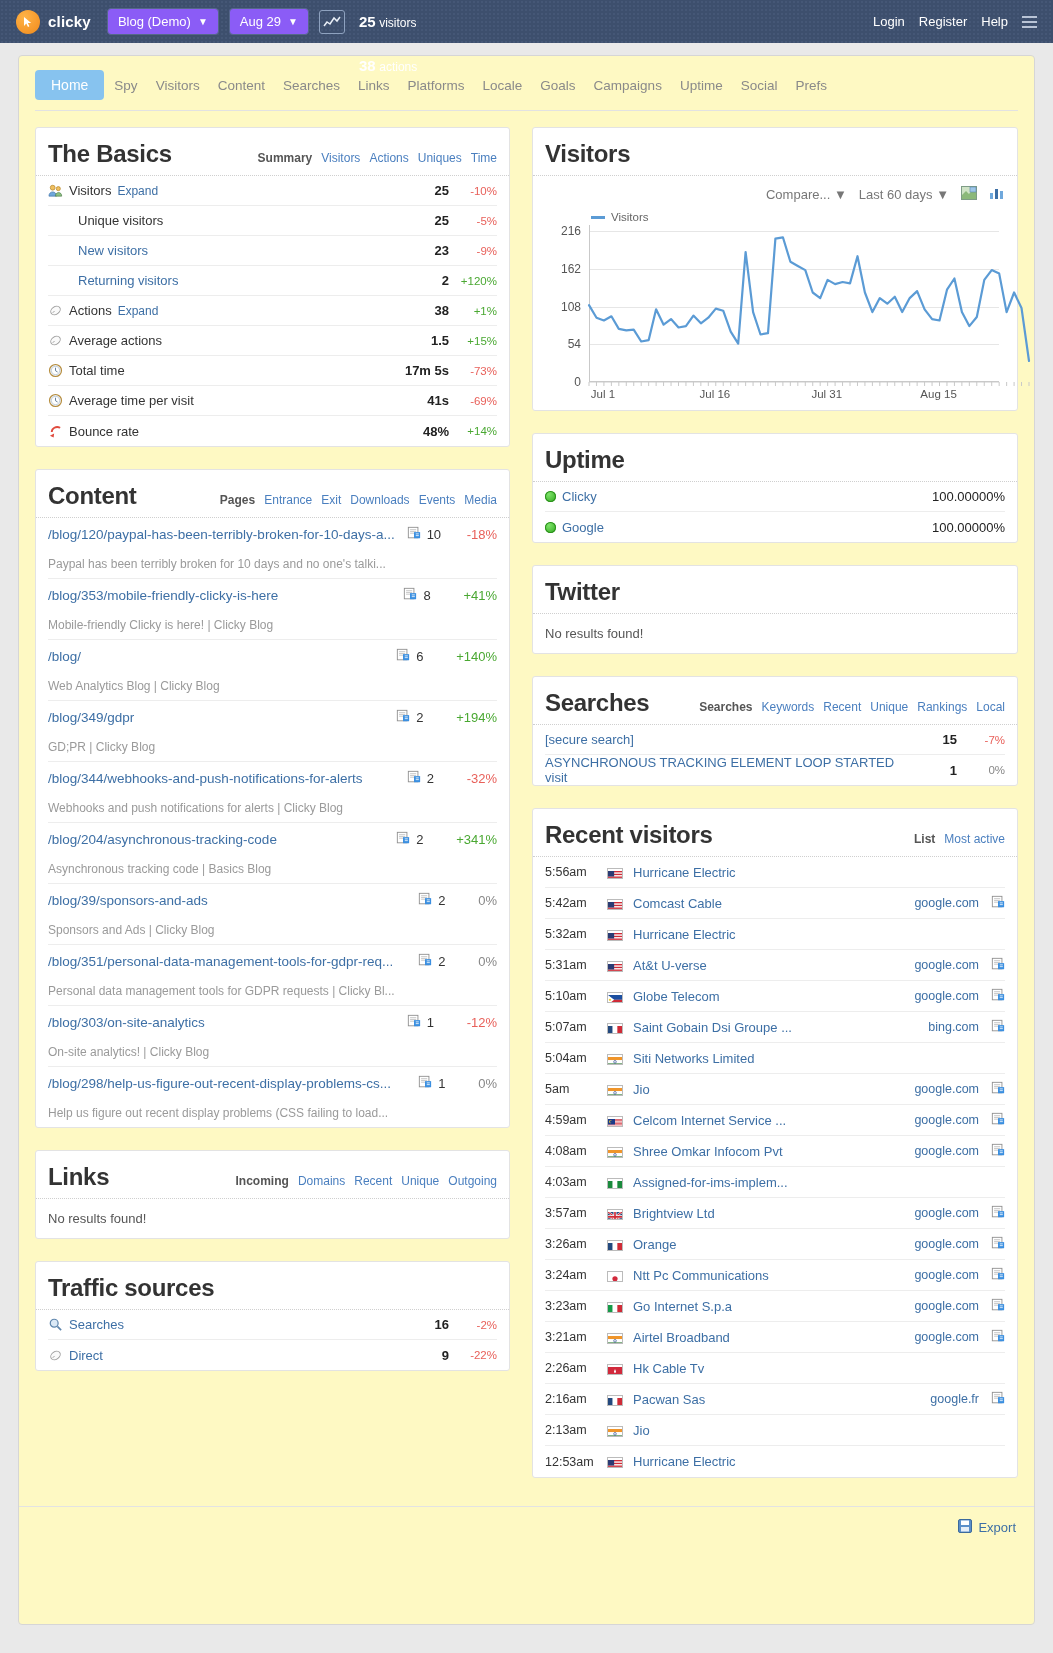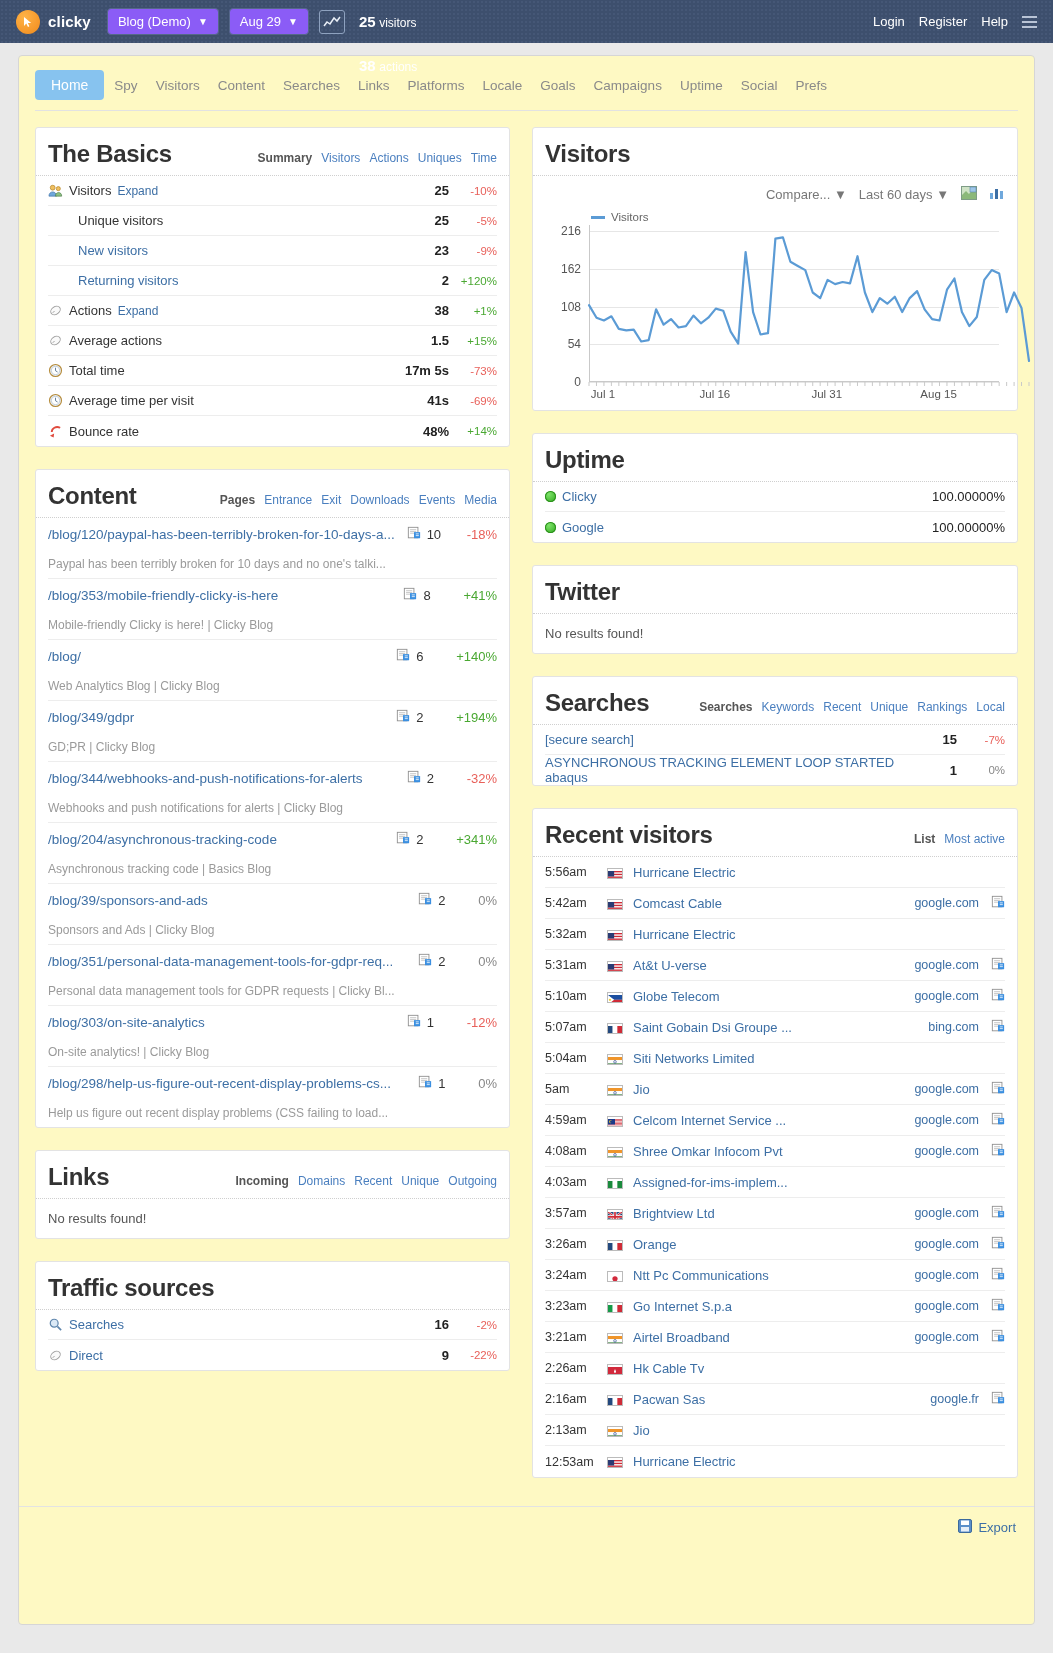--- a/index.html
+++ b/index.html
@@ -675,21 +675,21 @@
         <div class="rows" id="searches-rows">
   <div class="row">
     <div class="nm">
       <a href="#">[secure search]</a>
     </div>
     <div class="val" style="width:44px">15</div>
     <div class="pct down">-7%</div>
   </div>
   <div class="row">
     <div class="nm">
-      <a href="#">ASYNCHRONOUS TRACKING ELEMENT LOOP STARTED abaqus</a>
+      <a href="#">ASYNCHRONOUS TRACKING ELEMENT LOOP STARTED visit</a>
     </div>
     <div class="val" style="width:44px">1</div>
     <div class="pct flat">0%</div>
   </div>
           </div>
       </div>
 
       <div class="panel">
         <div class="panel-head">
           <div class="panel-title">Recent visitors</div>

